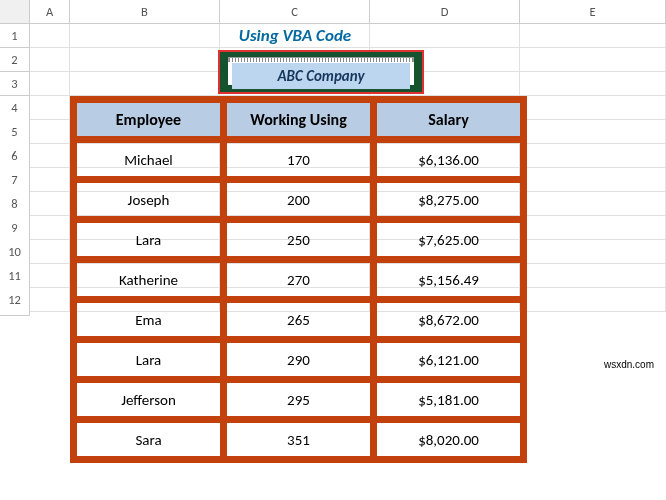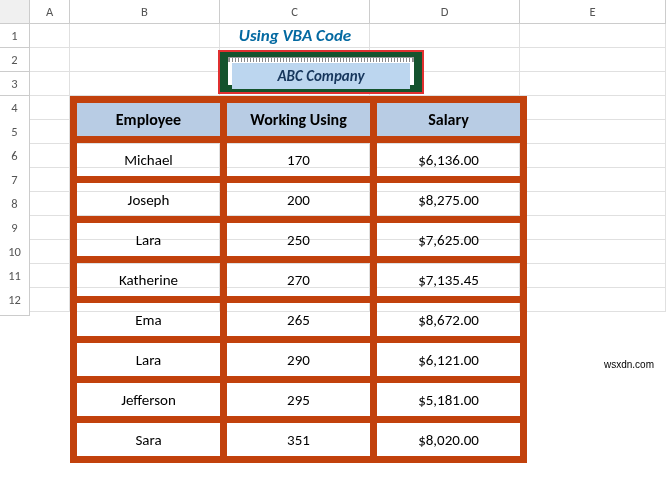--- a/index.html
+++ b/index.html
@@ -264,21 +264,21 @@
         <td>$8,275.00</td>
       </tr>
       <tr>
         <td>Lara</td>
         <td>250</td>
         <td>$7,625.00</td>
       </tr>
       <tr>
         <td>Katherine</td>
         <td>270</td>
-        <td>$7,135.45</td>
+        <td>$5,156.49</td>
       </tr>
       <tr>
         <td>Ema</td>
         <td>265</td>
         <td>$8,672.00</td>
       </tr>
       <tr>
         <td>Lara</td>
         <td>290</td>
         <td>$6,121.00</td>

